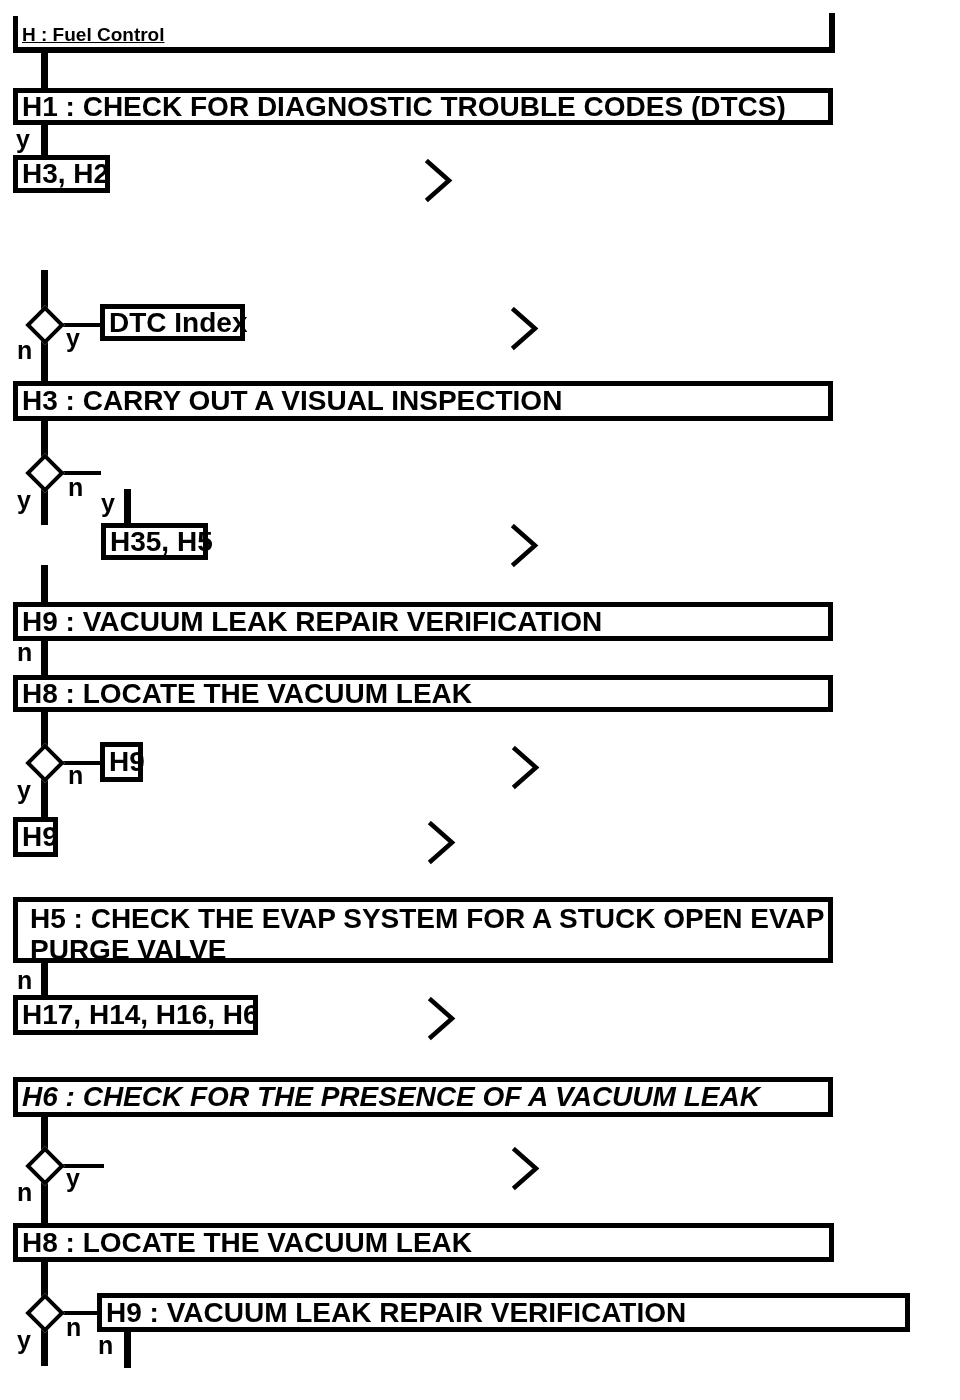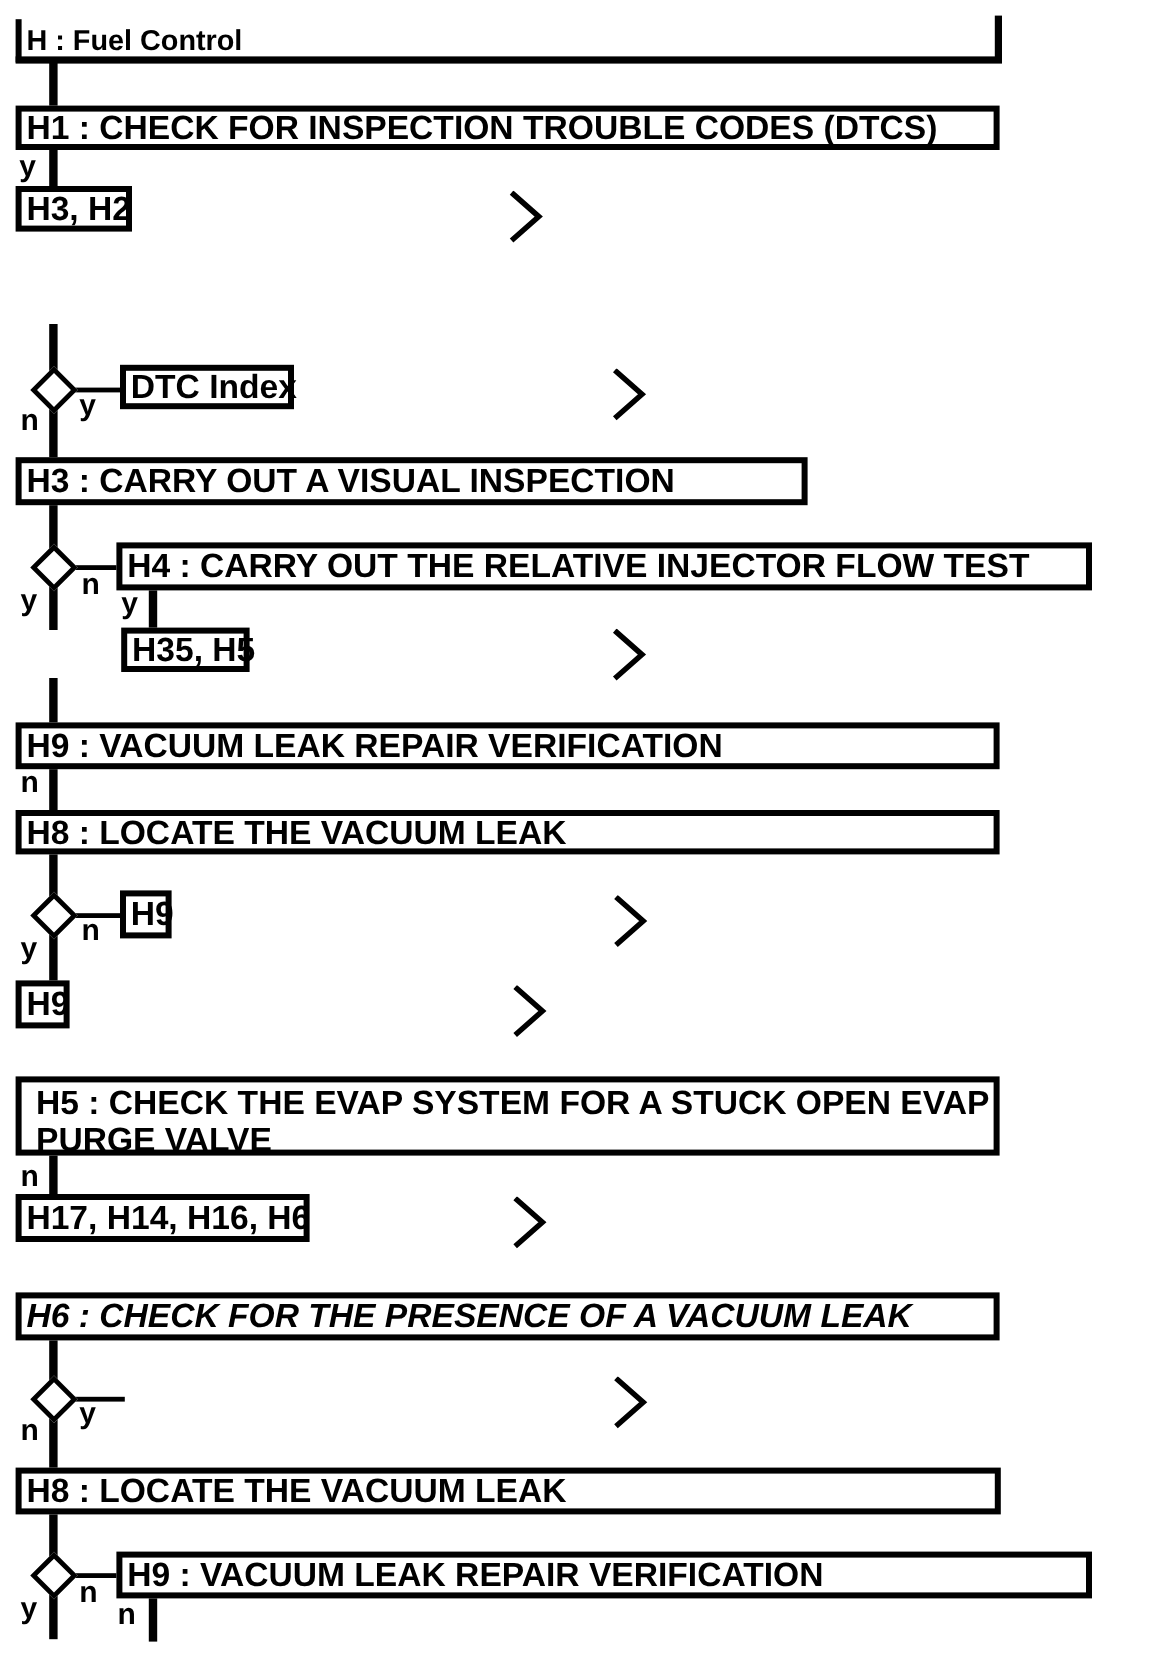--- a/index.html
+++ b/index.html
@@ -46,29 +46,28 @@
 
   <div class="diamond" style="left:31px;top:311px;"></div>
   <div class="diamond" style="left:31px;top:459px;"></div>
   <div class="diamond" style="left:31px;top:749px;"></div>
   <div class="diamond" style="left:31px;top:1152px;"></div>
   <div class="diamond" style="left:31px;top:1299px;"></div>
 
   <div class="vline" style="left:13px;top:16px;width:5px;height:36px;"></div>
   <div class="vline" style="left:829px;top:13px;width:6px;height:39px;"></div>
   <div class="hline" style="left:13px;top:47px;width:822px;height:6px;"></div>
-  <div class="lbl" style="left:22px;top:21px;font-size:24px;line-height:28px;">H : Fuel Control</div>
+  <div class="lbl" style="left:22px;top:21px;font-size:19px;line-height:28px;text-decoration:underline;">H : Fuel Control</div>
 
-  <div class="box" style="left:13px;top:88px;width:820px;height:37px;">H1 : CHECK FOR INSPECTION TROUBLE CODES (DTCS)</div>
+  <div class="box" style="left:13px;top:88px;width:820px;height:37px;">H1 : CHECK FOR DIAGNOSTIC TROUBLE CODES (DTCS)</div>
   <div class="box" style="left:13px;top:155px;width:97px;height:38px;">H3, H2</div>
 
   <div class="box" style="left:100px;top:304px;width:145px;height:37px;text-align:right;">DTC Index</div>
 
-  <div class="box" style="left:13px;top:381px;width:660px;height:40px;">H3 : CARRY OUT A VISUAL INSPECTION</div>
-  <div class="box" style="left:97px;top:452px;width:813px;height:40px;">H4 : CARRY OUT THE RELATIVE INJECTOR FLOW TEST</div>
+  <div class="box" style="left:13px;top:381px;width:820px;height:40px;">H3 : CARRY OUT A VISUAL INSPECTION</div>
   <div class="box" style="left:101px;top:523px;width:107px;height:37px;">H35, H5</div>
 
   <div class="box" style="left:13px;top:602px;width:820px;height:39px;">H9 : VACUUM LEAK REPAIR VERIFICATION</div>
   <div class="box" style="left:13px;top:675px;width:820px;height:37px;">H8 : LOCATE THE VACUUM LEAK</div>
   <div class="box" style="left:100px;top:742px;width:43px;height:40px;">H9</div>
   <div class="box" style="left:13px;top:817px;width:45px;height:40px;">H9</div>
 
   <div class="box wrap" style="left:13px;top:897px;width:820px;height:66px;">H5 : CHECK THE EVAP SYSTEM FOR A STUCK OPEN EVAP PURGE VALVE</div>
   <div class="box" style="left:13px;top:995px;width:245px;height:40px;">H17, H14, H16, H6</div>
 

